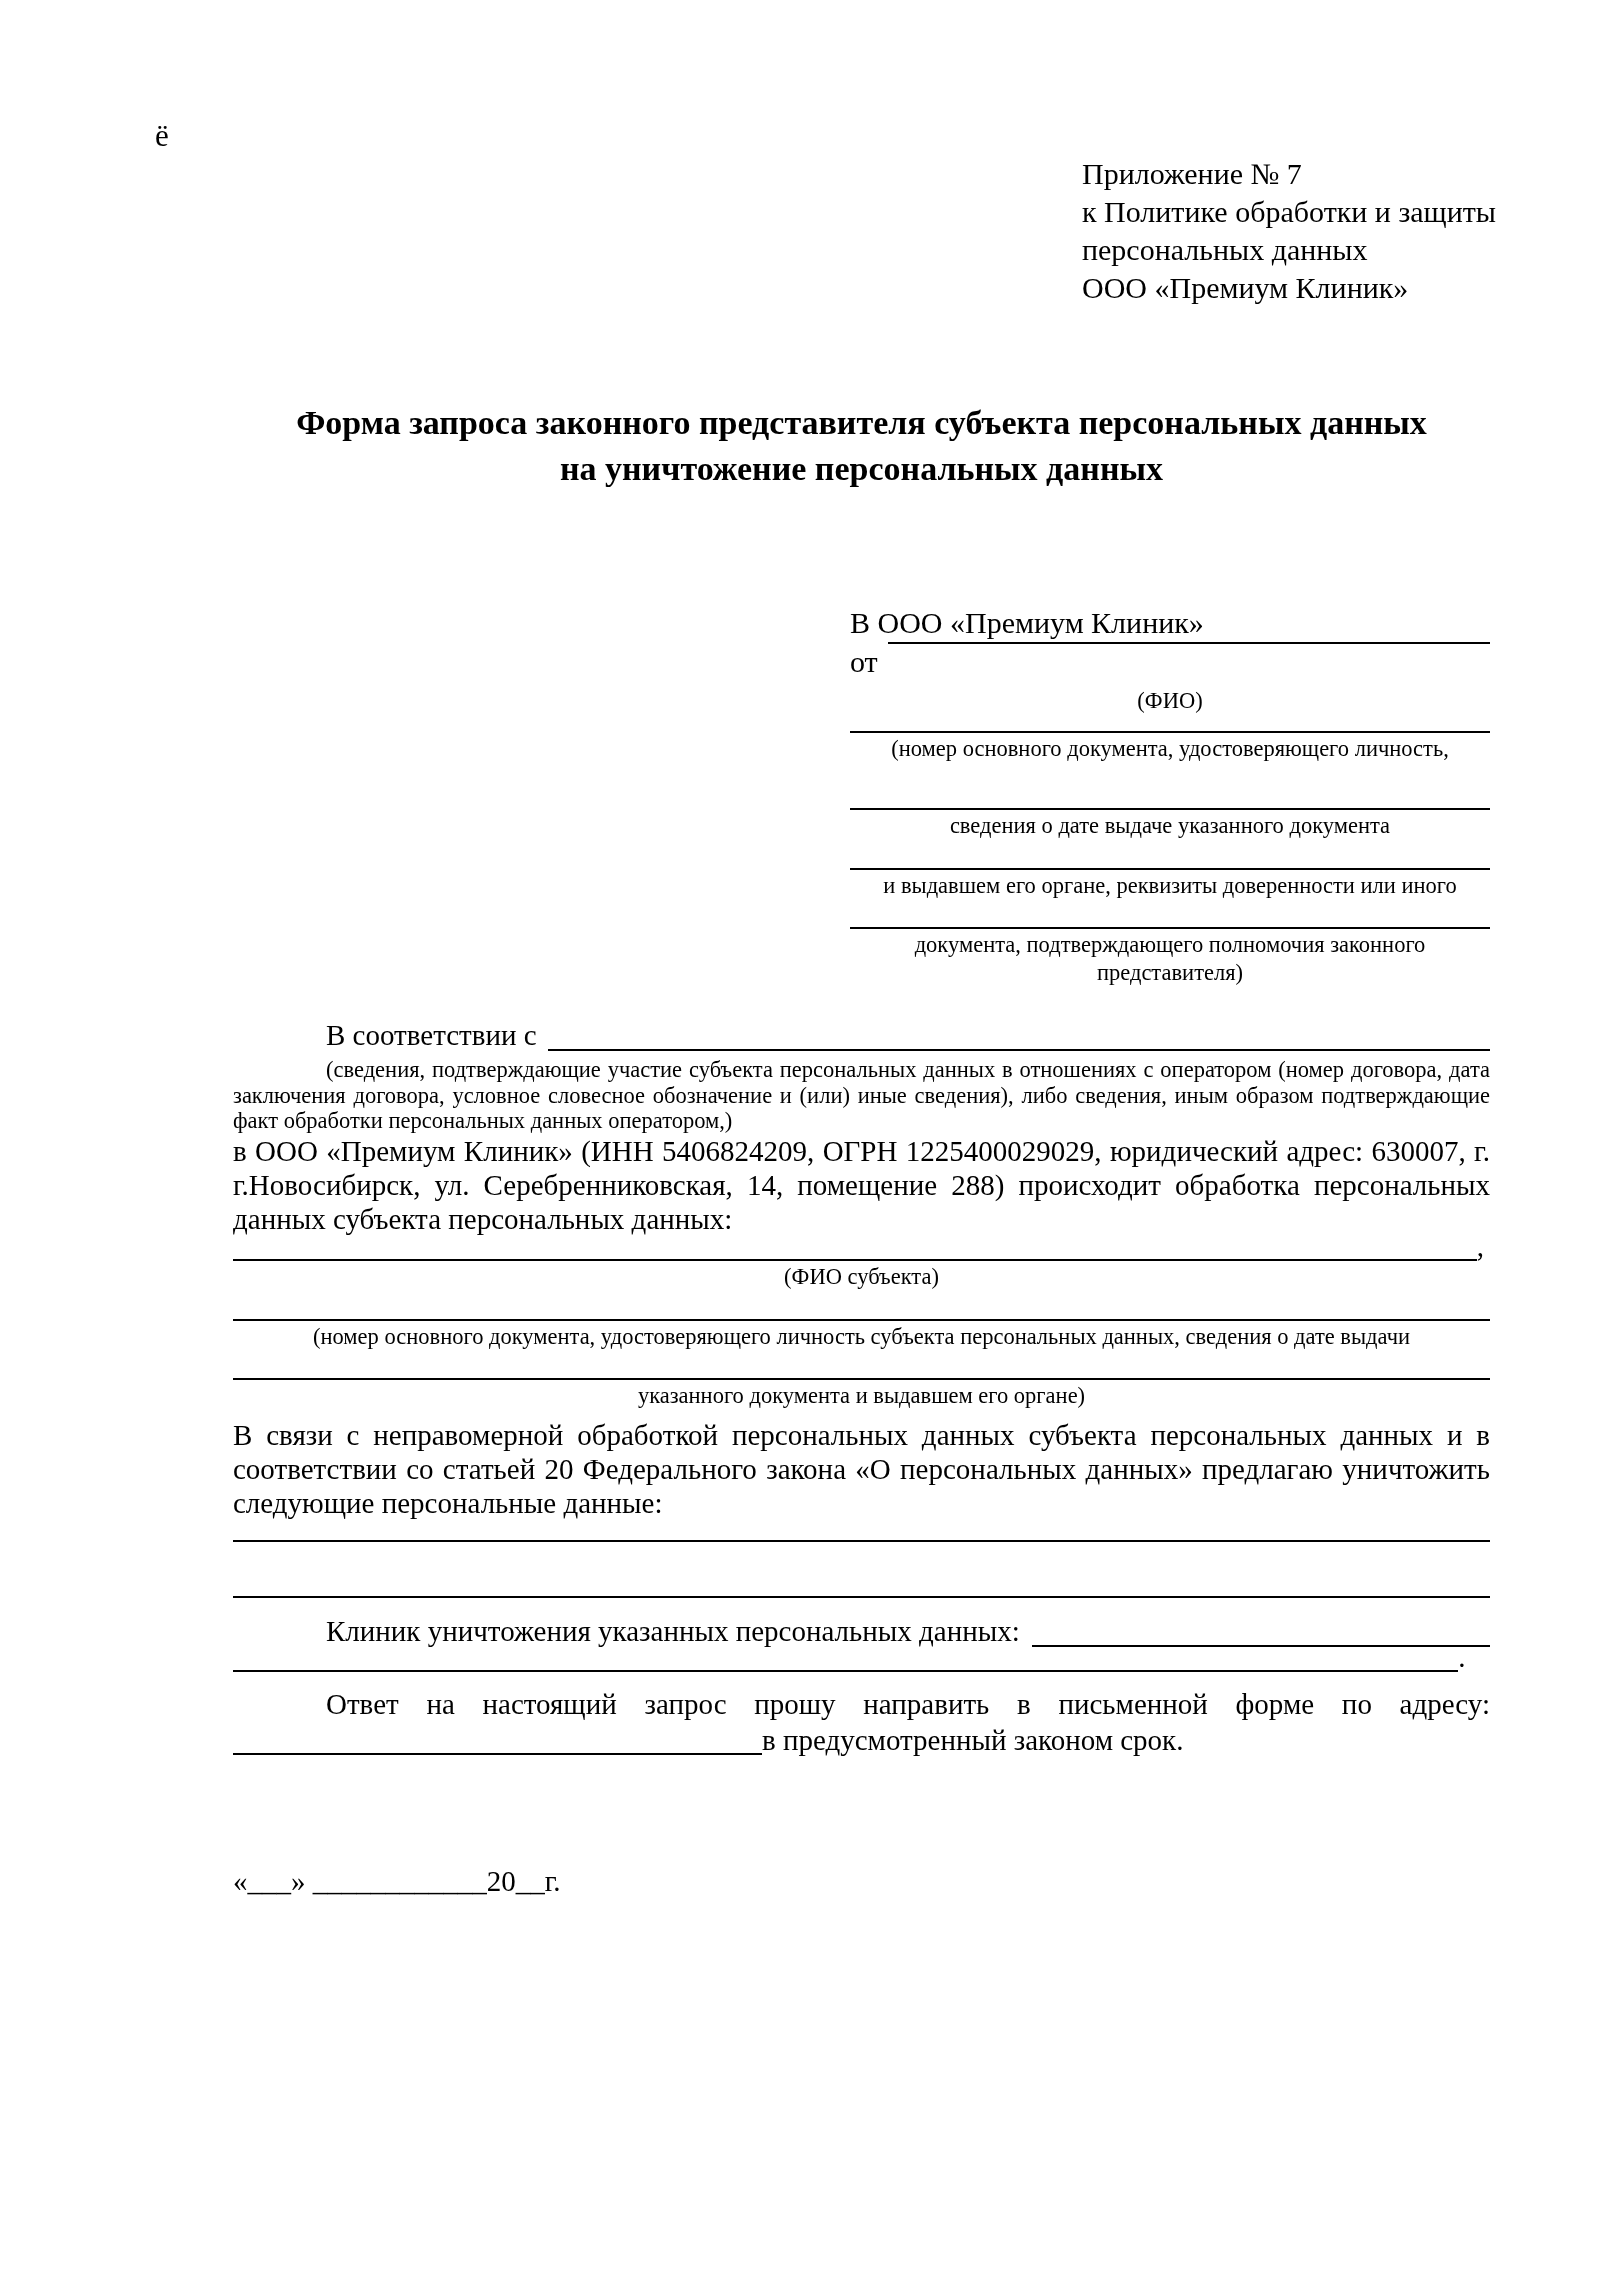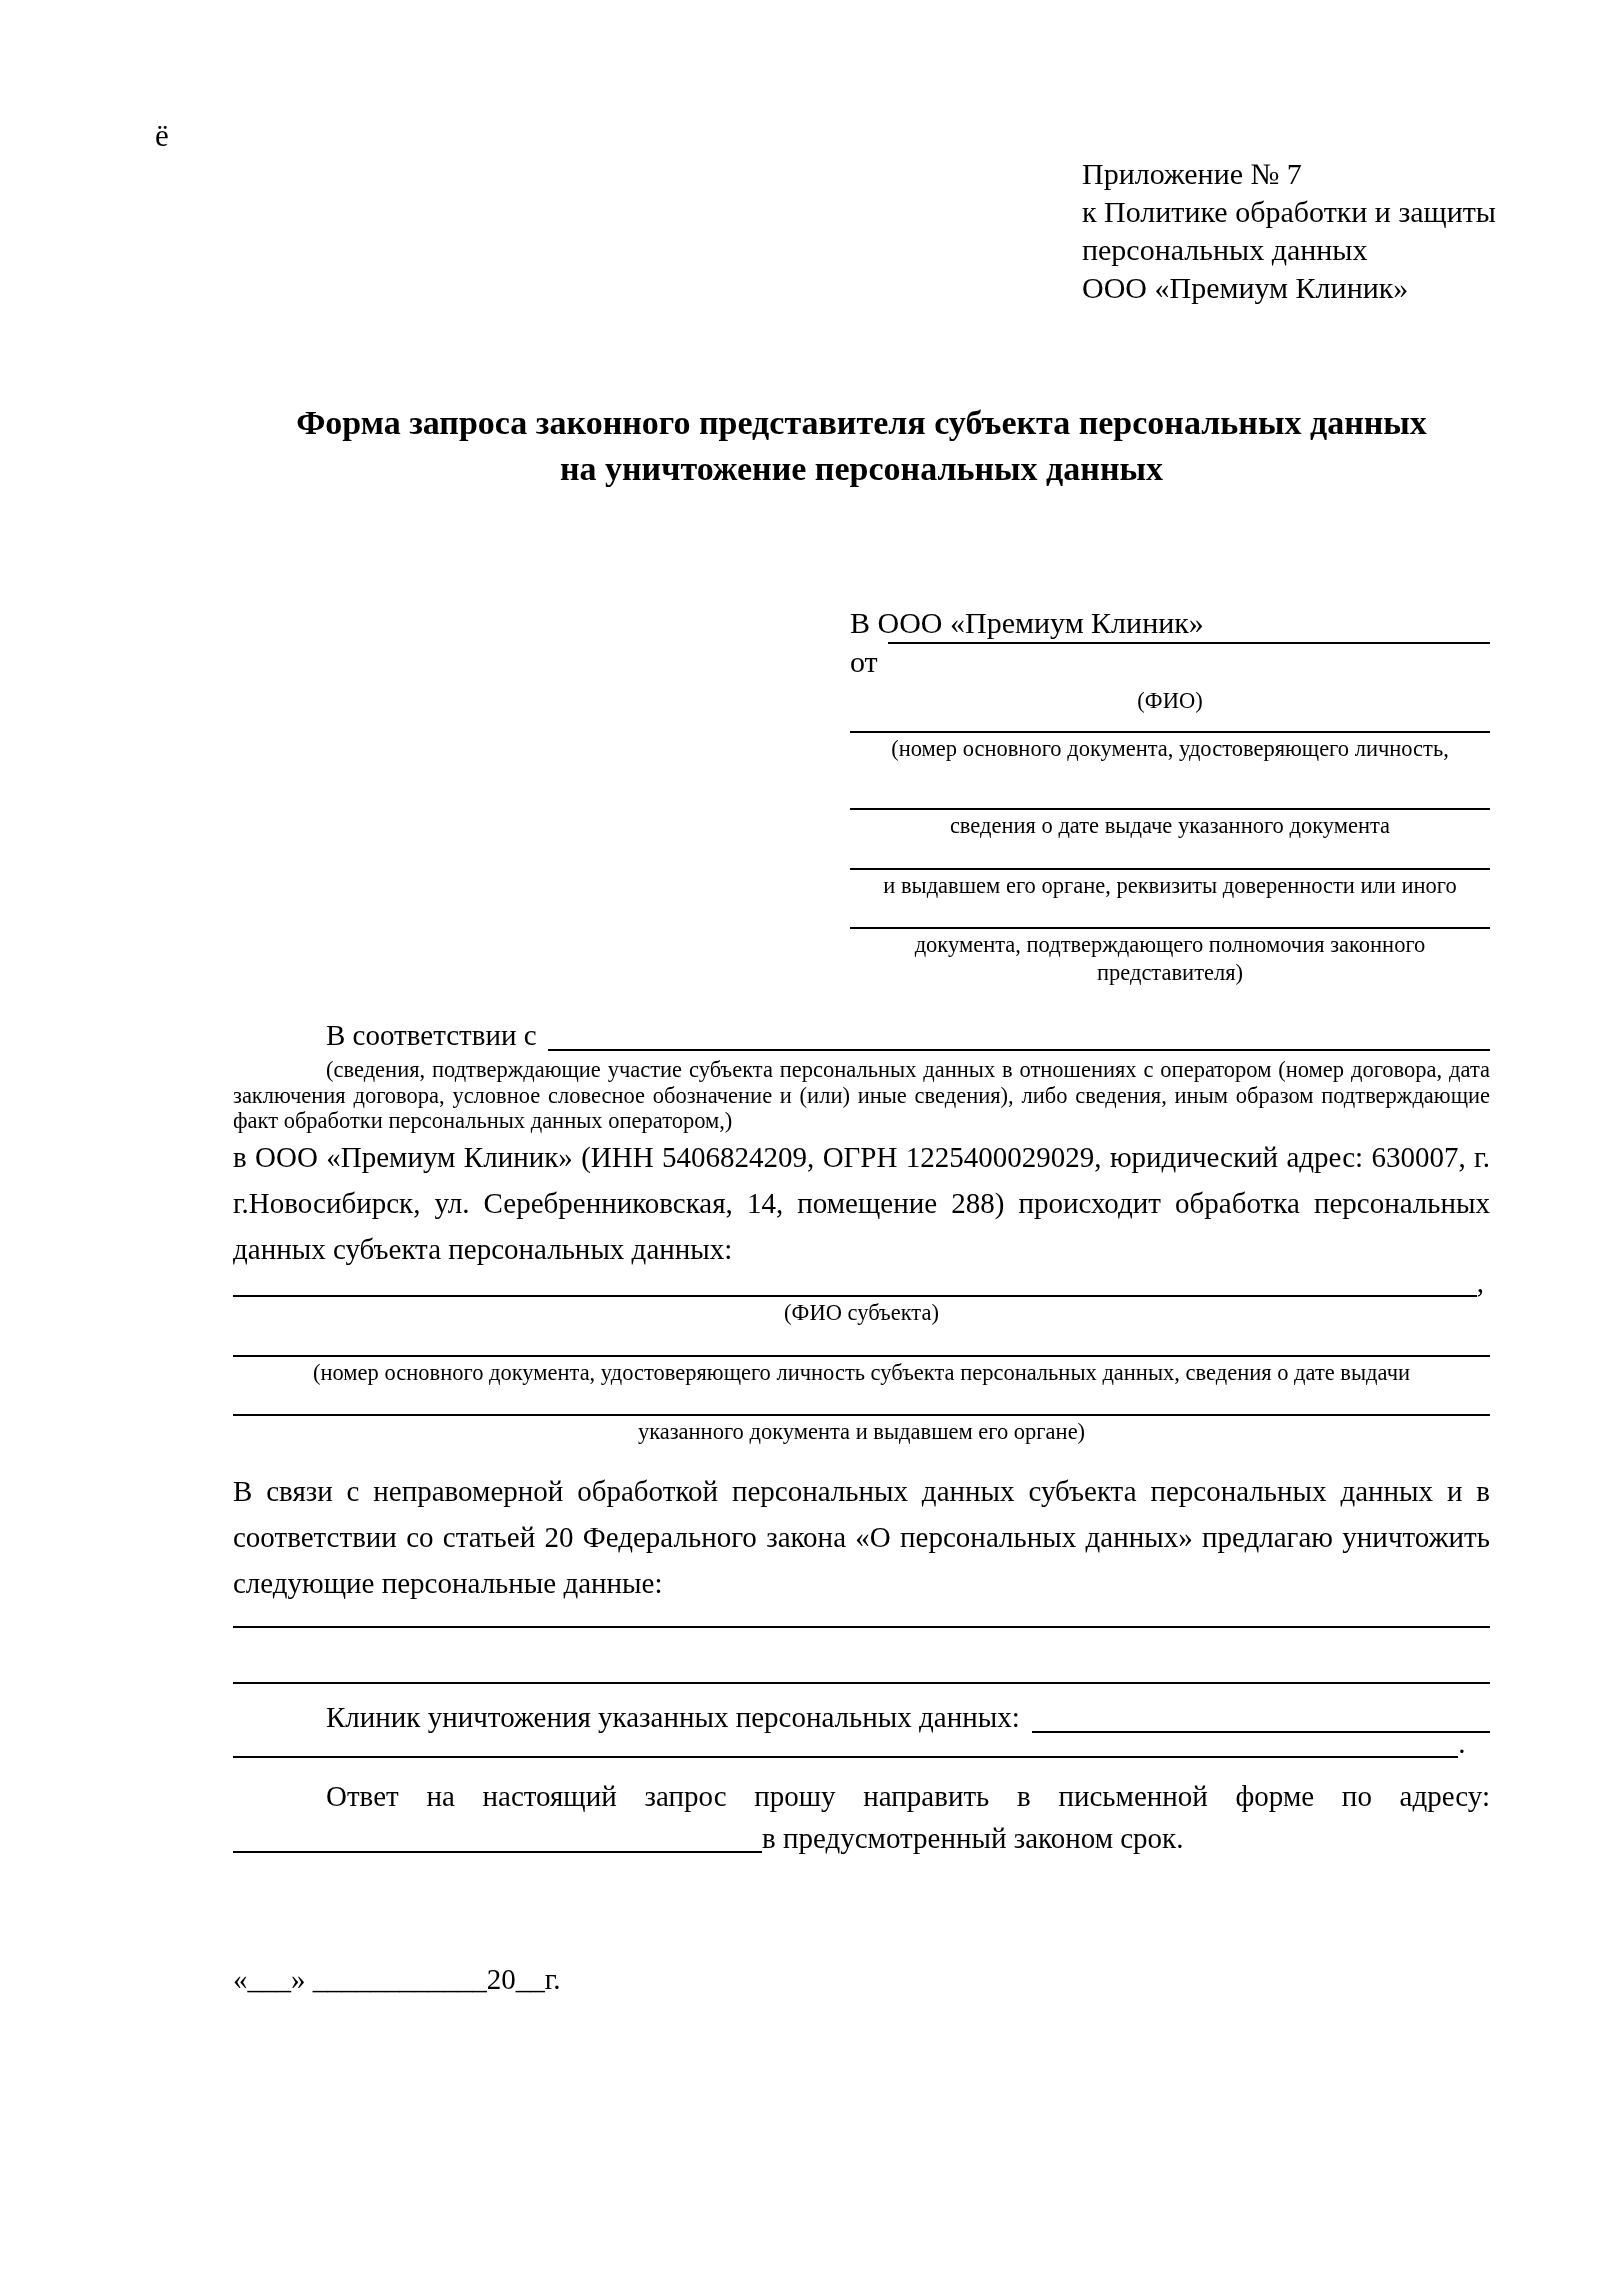--- a/index.html
+++ b/index.html
@@ -30,28 +30,28 @@
   .u-a1{height:16.7px;}
   .u-a2{height:45px;}
   .u-a3{height:29px;}
   .u-a4{height:28px;}
   .main{position:absolute;left:233px;top:1012px;width:1257px;}
   .acc-row{display:flex;align-items:flex-end;height:43px;}
   .acc-row .lead{font-size:29px;line-height:39px;margin-left:93px;padding-right:11.8px;white-space:nowrap;}
   .smallcap{
     font-size:22.5px;line-height:25.5px;text-align:justify;text-indent:93px;margin-top:2px;
   }
-  .para{font-size:29px;line-height:46px;text-align:justify;margin:0;}
+  .para{font-size:29px;line-height:34px;text-align:justify;margin:0;}
   .uline-row{display:flex;align-items:flex-end;}
   .uline-row .tail{font-size:29px;line-height:29px;}
   .uline-row .fill{margin-bottom:0;}
   .comma-row{height:25.5px;padding-right:5.9px;}
   .u-doc1{height:29px;}
   .u-doc2{height:27.4px;}
-  .unlaw{margin-top:22px;}
+  .unlaw{margin-top:8px;}
   .u-free1{height:20.6px;}
   .u-free2{height:54px;}
   .reason-row{display:flex;align-items:flex-end;height:39px;margin-top:13.7px;}
   .reason-row .lead{font-size:29px;line-height:39px;margin-left:93px;padding-right:11.8px;white-space:nowrap;}
   .period-row{height:21.6px;padding-right:24.5px;}
   .reply{margin-top:15px;text-indent:93px;text-align-last:justify;}
   .reply-row{display:flex;align-items:flex-end;height:37px;font-size:29px;line-height:35px;}
   .fixed-line{width:529px;border-bottom:2.9px solid #000;margin-bottom:3.9px;}
   .sig-row{display:flex;justify-content:space-between;align-items:flex-end;margin-top:104px;font-size:29px;line-height:39px;}
   .sig-right{display:flex;align-items:flex-end;}

